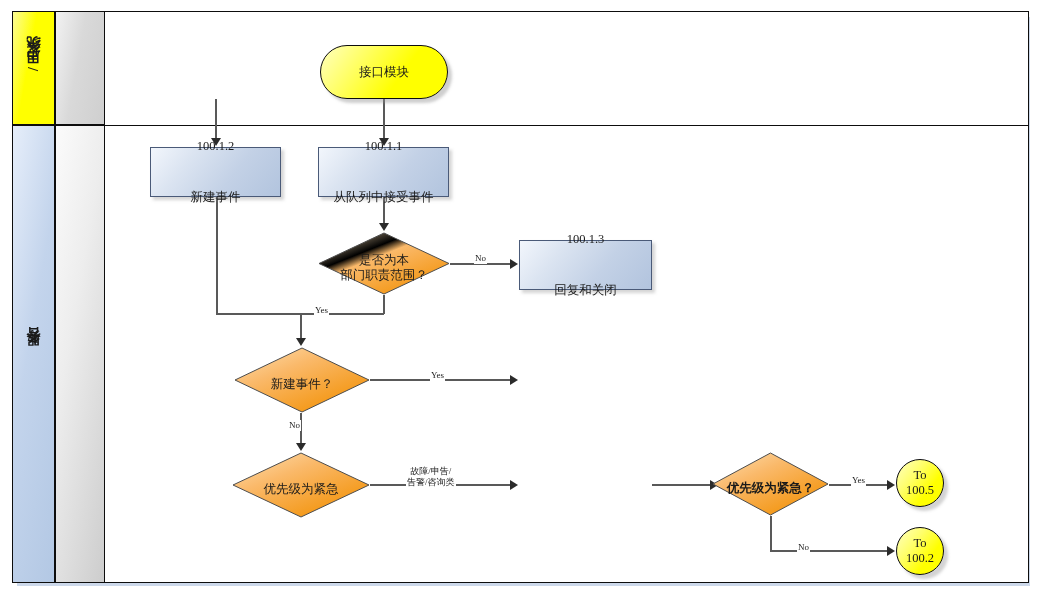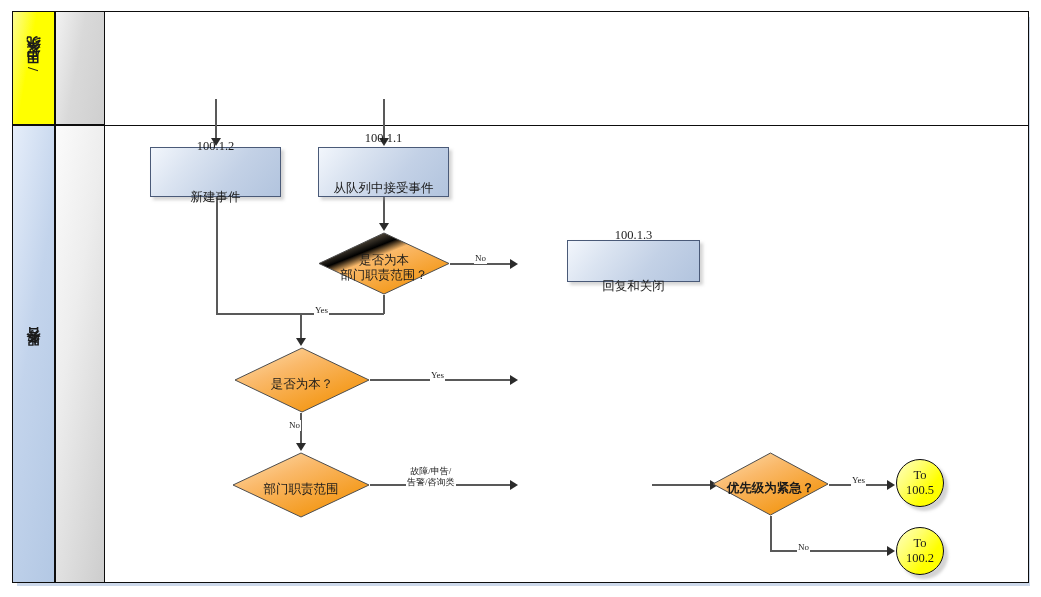--- a/index.html
+++ b/index.html
@@ -218,27 +218,30 @@
   <div class="conn h" style="left:829px; top:484px; width:60px;"></div>
   <div class="arrow right" style="left:887px; top:480px;"></div>
   <div class="edge-label" style="left:851px; top:475px;">Yes</div>
 
   <div class="conn v" style="left:770px; top:516px; height:35px;"></div>
   <div class="conn h" style="left:770px; top:550px; width:119px;"></div>
   <div class="arrow right" style="left:887px; top:546px;"></div>
   <div class="edge-label" style="left:797px; top:542px;">No</div>
 
 
+  <div class="node shp-terminator" style="left:320px; top:45px; width:128px; height:54px;">
+    <span class="txt">接口模块</span>
+  </div>
 
   <div class="node shp-process" style="left:150px; top:147px; width:131px; height:50px;">
     <span class="txt">100.1.2</span>
     <span class="txt">新建事件</span>
   </div>
 
-  <div class="node shp-process" style="left:318px; top:147px; width:131px; height:50px;justify-content:flex-end;">
+  <div class="node shp-process" style="left:318px; top:147px; width:131px; height:50px;">
     <span class="txt">100.1.1</span>
     <span class="txt">从队列中接受事件</span>
   </div>
 
   <div class="node shp-decision" style="left:318px; top:232px; width:132px; height:63px;">
     <div class="dia">
       <svg viewBox="0 0 132 63" preserveAspectRatio="none">
         <defs>
           <linearGradient id="gOrange1" x1="0" y1="0" x2="0.85" y2="1">
             <stop offset="0" stop-color="#fde0b4"></stop>
@@ -249,59 +252,59 @@
         </defs>
         <polygon points="66,1 131,31.5 66,62 1,31.5" fill="url(#gOrange1)" stroke="#4d4d4d" stroke-width="1"></polygon>
       </svg>
     </div>
     <div class="dia-text">
       <span>是否为本</span><br>
       <span>部门职责范围？</span>
     </div>
   </div>
 
-  <div class="node shp-process" style="left:519px; top:240px; width:133px; height:42px;margin-left:48px;">
+  <div class="node shp-process" style="left:519px; top:240px; width:133px; height:50px;">
     <span class="txt">100.1.3</span>
     <span class="txt">回复和关闭</span>
   </div>
 
   <div class="node shp-decision" style="left:234px; top:347px; width:136px; height:66px;">
     <div class="dia">
       <svg viewBox="0 0 136 66" preserveAspectRatio="none">
         <defs>
           <linearGradient id="gOrange2" x1="0" y1="0" x2="0.85" y2="1">
             <stop offset="0" stop-color="#fde0b4"></stop>
             <stop offset="0.38" stop-color="#fab96a"></stop>
             <stop offset="1" stop-color="#f28f00"></stop>
           </linearGradient>
         </defs>
         <polygon points="68,1 135,33 68,65 1,33" fill="url(#gOrange2)" stroke="#4d4d4d" stroke-width="1"></polygon>
       </svg>
     </div>
     <div class="dia-text">
-      <span>是否为本？</span>
+      <span>新建事件？</span>
     </div>
   </div>
 
 
   <div class="node shp-decision" style="left:232px; top:452px; width:138px; height:66px;">
     <div class="dia">
       <svg viewBox="0 0 138 66" preserveAspectRatio="none">
         <defs>
           <linearGradient id="gOrange3" x1="0" y1="0" x2="0.85" y2="1">
             <stop offset="0" stop-color="#fde0b4"></stop>
             <stop offset="0.38" stop-color="#fab96a"></stop>
             <stop offset="1" stop-color="#f28f00"></stop>
           </linearGradient>
         </defs>
         <polygon points="69,1 137,33 69,65 1,33" fill="url(#gOrange3)" stroke="#4d4d4d" stroke-width="1"></polygon>
       </svg>
     </div>
     <div class="dia-text">
-      <span>部门职责范围</span>
+      <span>优先级为紧急</span>
     </div>
   </div>
 
 
   <div class="node shp-decision" style="left:712px; top:452px; width:117px; height:64px;font-weight:bold;">
     <div class="dia">
       <svg viewBox="0 0 117 64" preserveAspectRatio="none">
         <defs>
           <linearGradient id="gOrange4" x1="0" y1="0" x2="0.85" y2="1">
             <stop offset="0" stop-color="#fde0b4"></stop>

